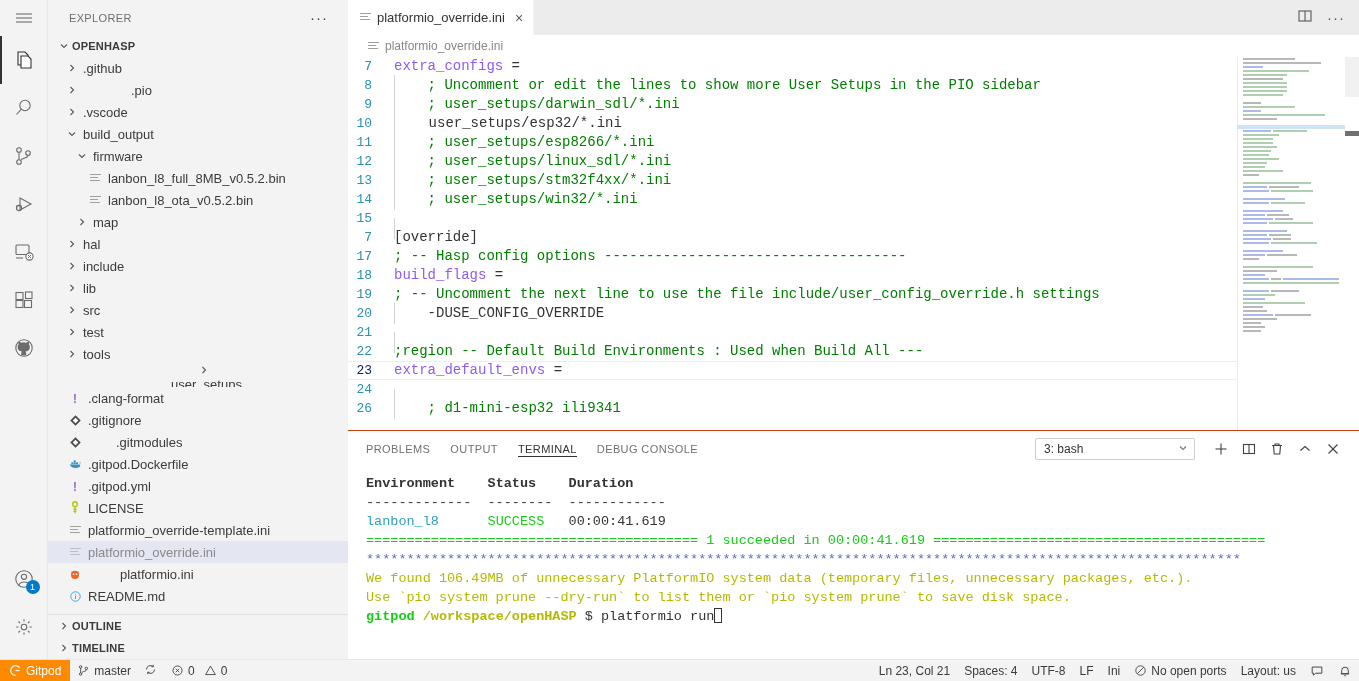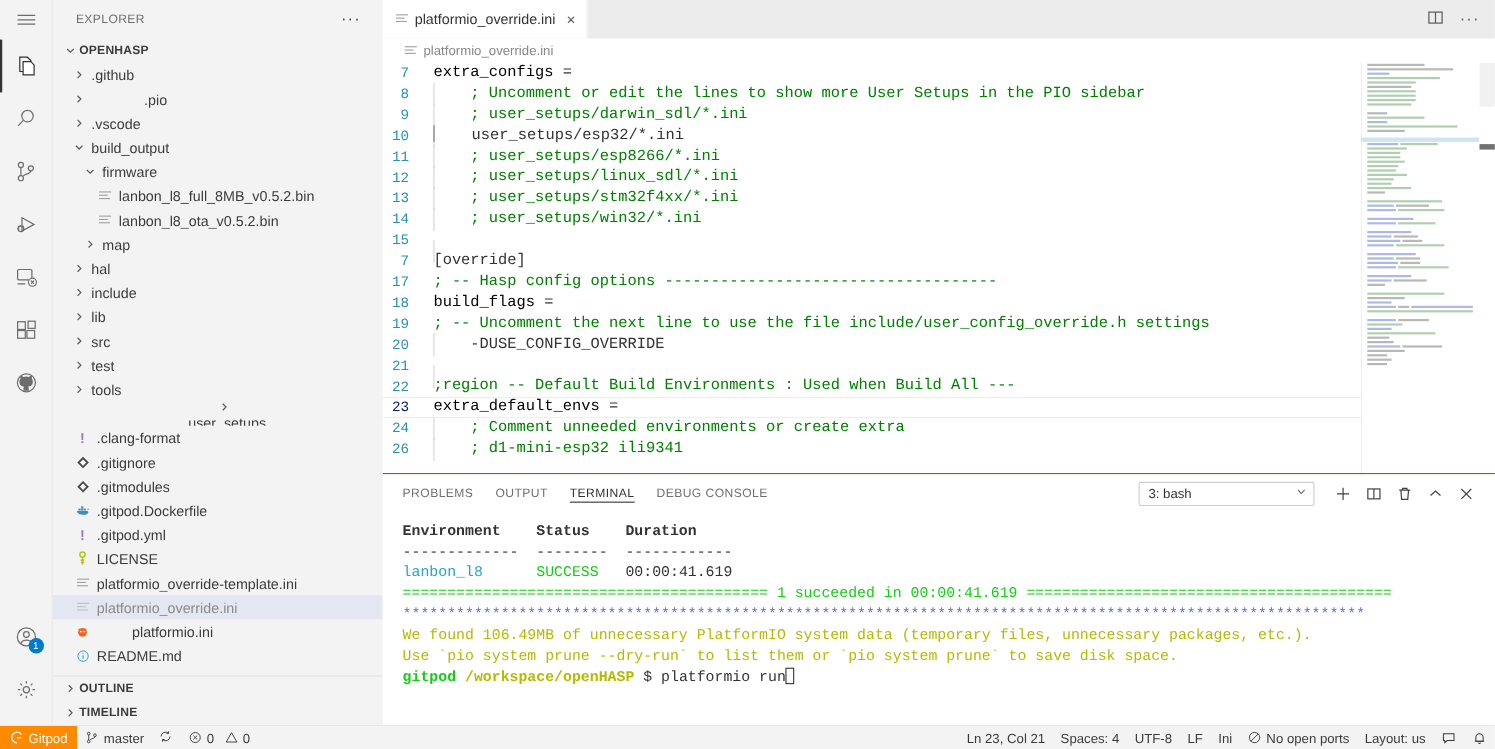--- a/index.html
+++ b/index.html
@@ -94,21 +94,21 @@
   }
   .cline{height:19px;display:flex;align-items:center;white-space:pre;position:relative;}
   .cline.current{border-top:1px solid #eeeeee;border-bottom:1px solid #eeeeee;height:19px;box-sizing:border-box;}
   .lnum{
     width:46px;flex:0 0 46px;text-align:right;padding-right:22px;box-sizing:border-box;
     color:#2b91af;font-size:13px;
   }
   .lnum.cur{color:#0b216f;}
   .ctext{flex:1 1 auto;position:relative;padding-left:0;}
   .guide{position:absolute;left:0;top:-1px;width:1px;height:21px;background:#d3d3d3;}
-  .kw{color:#000000;}
+  .kw{color:#8b5cf6;}
   .cm{color:#008000;}
   .pl{color:#333333;}
   .op{color:#333333;}
   .cursor-bar{display:inline-block;width:1px;height:15px;background:#000;vertical-align:-3px;}
 
   .minimap{
     position:absolute;top:0;right:14px;width:108px;bottom:0;background:#ffffff;overflow:hidden;
   }
   .mm-line{height:3px;margin-bottom:1px;display:flex;align-items:center;gap:2px;padding-left:6px;}
   .mm-seg{height:2px;border-radius:0;}
@@ -388,21 +388,21 @@
           </div>
           <div class="row" style="padding-left: 18px;">
             <span class="ficon">
               <svg width="13" height="13" viewBox="0 0 16 16">
                 <path d="M8 1.5l6.5 6.5L8 14.5 1.5 8z" fill="#4a4a4a"></path>
                 <path d="M8 4.5L11.5 8 8 11.5 4.5 8z" fill="#ffffff"></path>
               </svg>
             </span>
             <span class="label" style="padding-left:4px;">.gitignore</span>
           </div>
-          <div class="row" style="padding-left: 18px;">
+          <div class="row" style="padding-left: 18px; gap: 28px;">
             <span class="ficon">
               <svg width="13" height="13" viewBox="0 0 16 16">
                 <path d="M8 1.5l6.5 6.5L8 14.5 1.5 8z" fill="#4a4a4a"></path>
                 <path d="M8 4.5L11.5 8 8 11.5 4.5 8z" fill="#ffffff"></path>
               </svg>
             </span>
             <span class="label" style="padding-left:4px;">.gitmodules</span>
           </div>
           <div class="row" style="padding-left: 18px;">
             <span class="ficon">
@@ -536,21 +536,21 @@
             <div class="cline"><span class="lnum">14</span><span class="ctext"><span class="guide"></span><span class="cm">    ; user_setups/win32/*.ini</span></span></div>
             <div class="cline"><span class="lnum">15</span><span class="ctext"><span class="guide"></span><span class="pl"></span></span></div>
             <div class="cline"><span class="lnum">7</span><span class="ctext"><span class="pl">[override]</span></span></div>
             <div class="cline"><span class="lnum">17</span><span class="ctext"><span class="cm">; -- Hasp config options ------------------------------------</span></span></div>
             <div class="cline"><span class="lnum">18</span><span class="ctext"><span class="kw">build_flags</span><span class="op"> = </span></span></div>
             <div class="cline"><span class="lnum">19</span><span class="ctext"><span class="cm">; -- Uncomment the next line to use the file include/user_config_override.h settings</span></span></div>
             <div class="cline"><span class="lnum">20</span><span class="ctext"><span class="guide"></span><span class="pl">    -DUSE_CONFIG_OVERRIDE</span></span></div>
             <div class="cline"><span class="lnum">21</span><span class="ctext"><span class="guide"></span><span class="pl"></span></span></div>
             <div class="cline"><span class="lnum">22</span><span class="ctext"><span class="cm">;region -- Default Build Environments : Used when Build All ---</span></span></div>
             <div class="cline current"><span class="lnum cur">23</span><span class="ctext"><span class="kw">extra_default_envs</span><span class="op"> = </span></span></div>
-            <div class="cline"><span class="lnum">24</span><span class="ctext"><span class="guide"></span><span class="cm">    ; Comment unneeded environments or create extra</span></span></div>
+            <div class="cline"><span class="lnum">24</span><span class="ctext"><span class="guide"></span></span></div>
             <div class="cline"><span class="lnum">26</span><span class="ctext"><span class="guide"></span><span class="cm">    ; d1-mini-esp32 ili9341</span></span></div>
           </div>
         <div class="minimap" id="minimap">
           <div class="mm-sep"></div>
         <div class="mm-line">
               <span class="mm-seg" style="width: 52px; background: rgb(125, 125, 125); opacity: 0.55;"></span>
             </div>
             <div class="mm-line">
               <span class="mm-seg" style="width: 78px; background: rgb(125, 125, 125); opacity: 0.55;"></span>
             </div>

